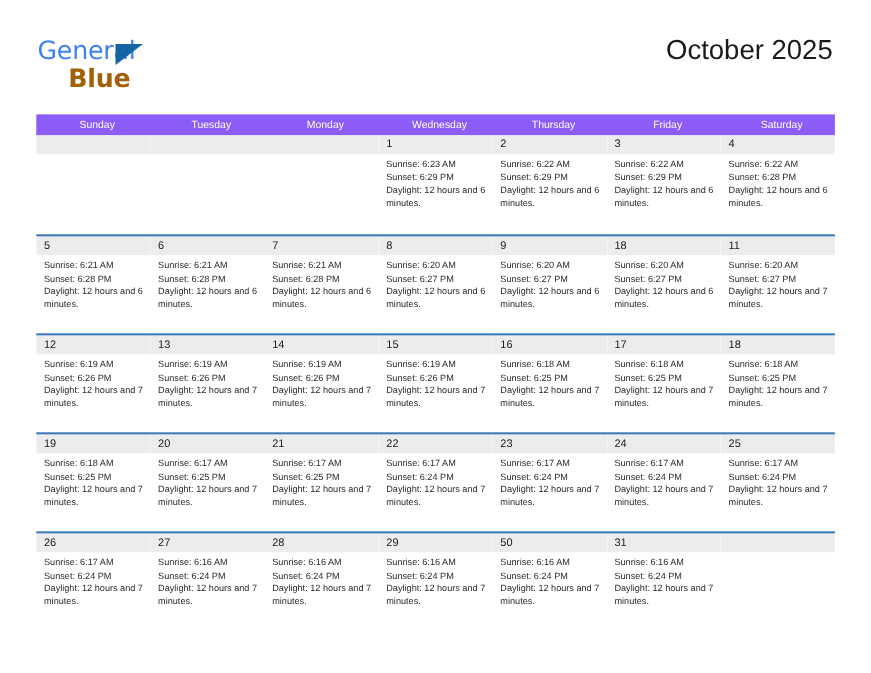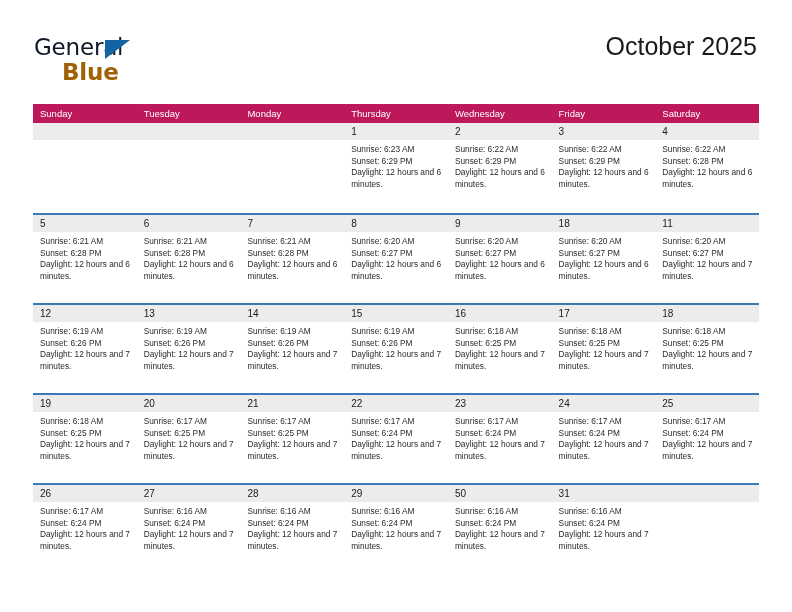--- a/index.html
+++ b/index.html
@@ -38,21 +38,21 @@
     top: 34px;
     width: 200px;
     height: 56px;
   }
   .brand-general {
     position: absolute;
     left: 0;
     top: 0;
     font-size: 23px;
     letter-spacing: -0.2px;
-    color: #0f172a;
+    color: #3b82f6;
     font-family: "DejaVu Sans", sans-serif;
     font-weight: 400;
   }
   .brand-flag {
     position: absolute;
     left: 71px;
     top: 6px;
     width: 0;
     height: 0;
     border-left: 25px solid #1464a5;
@@ -97,21 +97,22 @@
     position: absolute;
     left: 33px;
     top: 104px;
     width: 726px;
   }
 
   .dow-row {
     display: flex;
     width: 726px;
     height: 19px;
-    background: #be185d;
+    background: #8b5cf6;
+    text-align: center;
   }
   .dow {
     flex: 1 1 0;
     box-sizing: border-box;
     padding-left: 7px;
     font-size: 9.5px;
     color: #ffffff;
     line-height: 19px;
     white-space: nowrap;
     overflow: hidden;
@@ -178,22 +179,22 @@
       <div class="cal-title">October 2025</div>
     </div>
 
   </div>
 
   <div class="calendar">
     <div class="dow-row">
         <div class="dow">Sunday</div>
         <div class="dow">Tuesday</div>
         <div class="dow">Monday</div>
+        <div class="dow">Wednesday</div>
         <div class="dow">Thursday</div>
-        <div class="dow">Wednesday</div>
         <div class="dow">Friday</div>
         <div class="dow">Saturday</div>
       </div>
     <div id="weeks-host">
         <div class="week">
           <div class="day blank">
             <div class="daynum"></div>
           </div>
           <div class="day blank">
             <div class="daynum"></div>

